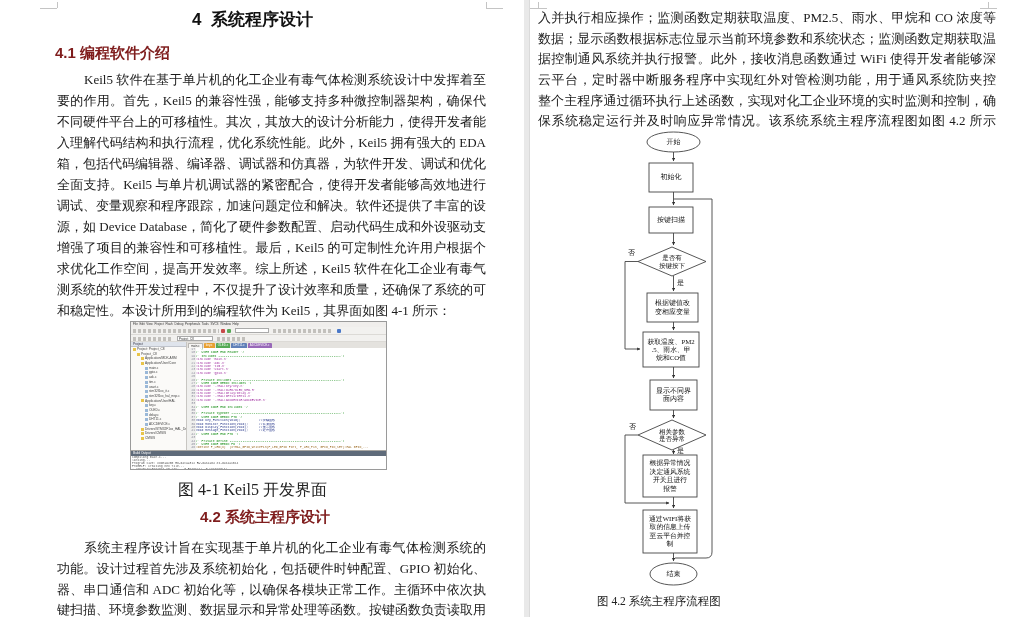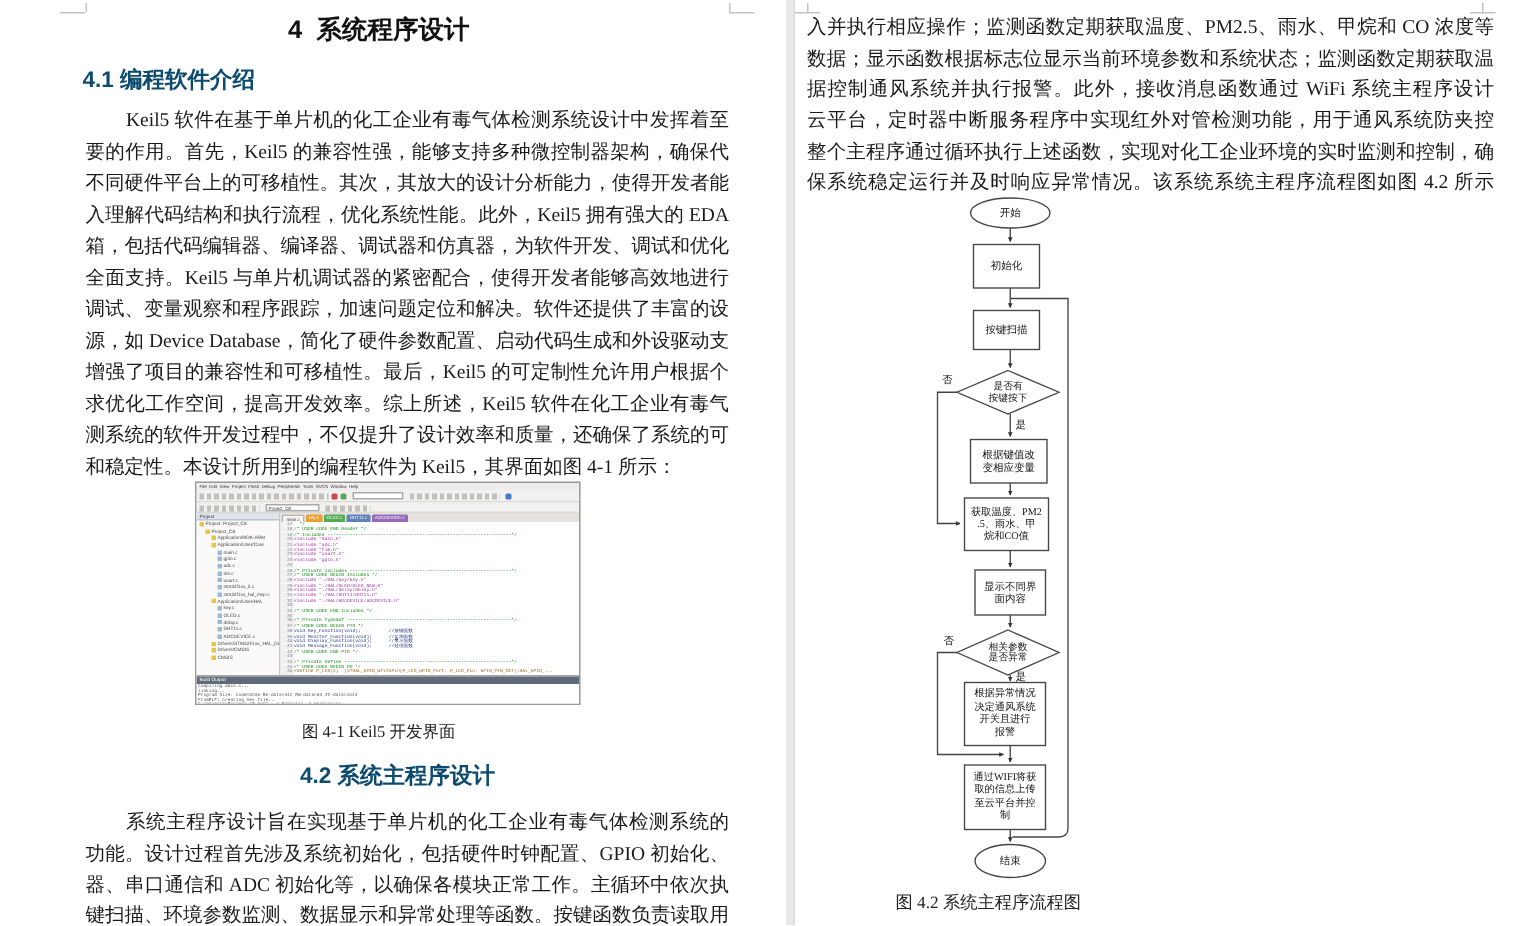--- a/index.html
+++ b/index.html
@@ -25,40 +25,40 @@
   .mark-v { width:1px; background:#c4c4c4; }
 
   .h1 {
     left:0; top:8px; width:505px; text-align:center;
     font-family:"Liberation Sans","DejaVu Sans",sans-serif; font-weight:bold;
     font-size:17px; white-space:pre; color:#111;
   }
   .h2 {
     left:55px; width:420px;
     font-family:"Liberation Sans","DejaVu Sans",sans-serif; font-weight:bold;
-    font-size:15px; color:#0c4a6e; white-space:pre;
+    font-size:15px; color:#7f1d1d; white-space:pre;
   }
   #sec41 { top:44px; }
   #sec42 { top:508px;text-align:center; }
 
   .para { left:57px; width:429px; font-size:13px; }
   .para .line {
     height:21px; line-height:21px; overflow:hidden;
     text-align:justify; text-align-last:justify; text-justify:inter-character;
   }
   #para41 { top:69px; }
   #para41 .line:first-child { text-indent:27px; }
   #para41 .line:last-child { text-align-last:left; }
   #para42 { top:538px; }
   #para42 .line { height:20.8px; line-height:20.8px; }
   #para42 .line:first-child { text-indent:27px; }
   #para43 { left:8px; top:8px; width:458px; font-size:13px; }
   #para43 .line { height:20.7px; line-height:20.7px; }
 
-  .caption { font-size:11px; color:#222; white-space:pre; }
+  .caption { font-size:16px; color:#222; white-space:pre; }
   #cap41 { left:0; top:480px; width:505px; text-align:center; }
   #cap42 { left:67px; top:594px; font-size:11.5px; }
 
   
   #keil {
     left:130px; top:321px; width:257px; height:149px;
     border:1px solid #9a9a9a; background:#f2f1ef; overflow:hidden;
     font-family:"Liberation Sans","DejaVu Sans",sans-serif;
   }
   .k-menu { height:5px; line-height:5px; font-size:3px; color:#333; background:#f0eeec; padding-left:2px; white-space:pre; overflow:hidden; }
@@ -240,21 +240,21 @@
 
   <div class="abs page" id="right-page">
     <div class="abs mark-h" style="left:0;top:8px;width:17px;"></div>
     <div class="abs mark-v" style="left:8px;top:2px;height:6px;"></div>
     <div class="abs mark-h" style="left:450px;top:8px;width:17px;"></div>
     <div class="abs mark-v" style="left:458px;top:2px;height:6px;"></div>
 
     <div class="abs para" id="para43">
         <div class="line">入并执行相应操作；监测函数定期获取温度、PM2.5、雨水、甲烷和 CO 浓度等</div>
         <div class="line">数据；显示函数根据标志位显示当前环境参数和系统状态；监测函数定期获取温度</div>
-        <div class="line">据控制通风系统并执行报警。此外，接收消息函数通过 WiFi 系统主程序设计</div>
+        <div class="line">据控制通风系统并执行报警。此外，接收消息函数通过 WiFi 使得开发者能够深</div>
         <div class="line">云平台，定时器中断服务程序中实现红外对管检测功能，用于通风系统防夹控制。</div>
         <div class="line">整个主程序通过循环执行上述函数，实现对化工企业环境的实时监测和控制，确</div>
         <div class="line">保系统稳定运行并及时响应异常情况。该系统系统主程序流程图如图 4.2 所示</div>
       </div>
 
     <div class="abs" id="flowchart">
       <svg id="flow-svg" width="165" height="465" viewBox="0 0 165 465">
         <defs>
           <marker id="arr" markerWidth="5" markerHeight="5" refX="3.2" refY="1.75" orient="auto">
             <path d="M0,0 L3.5,1.75 L0,3.5 z" fill="#333"></path>

